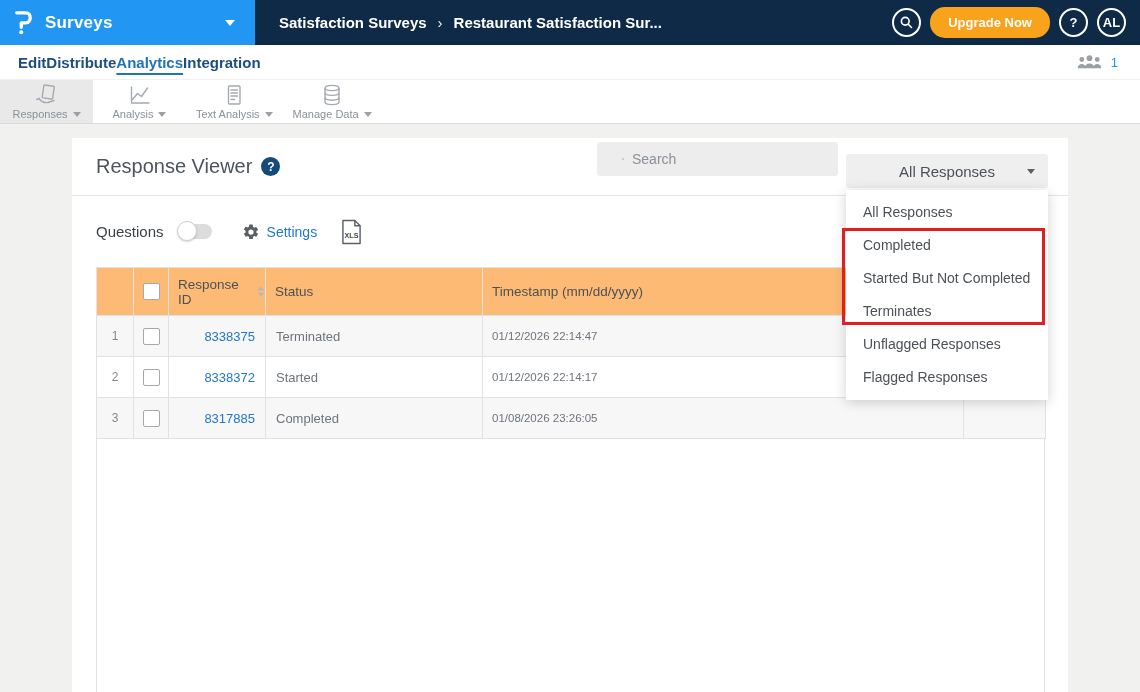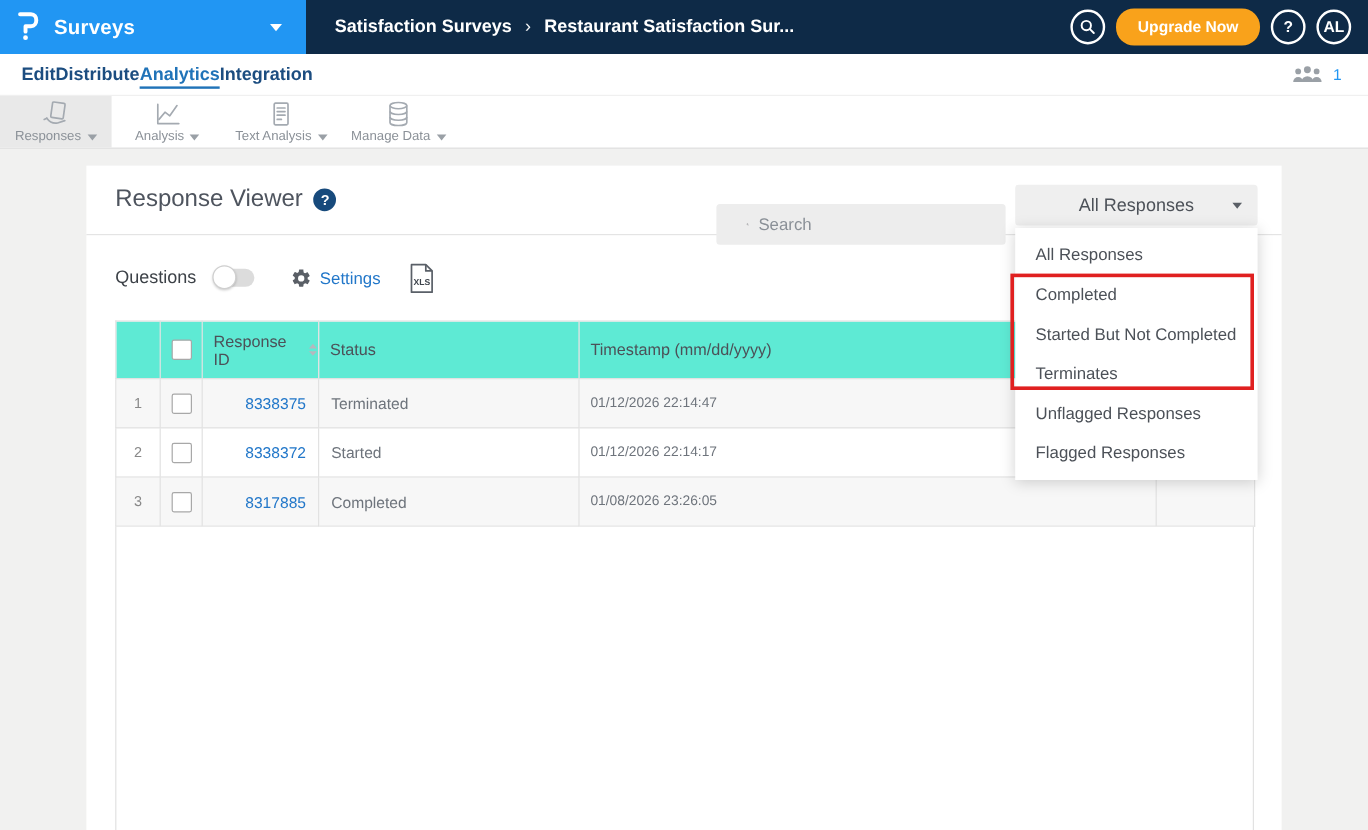--- a/index.html
+++ b/index.html
@@ -33,38 +33,38 @@
   .tb-label { display:flex; align-items:center; gap:5px; }
   .tb-label .caret { border-left-width:4px; border-right-width:4px; border-top-width:5px; border-top-color:#9aa0a6; }
   .tb-icon svg { display:block; }
 
   
   .main { height:568px; background:#f1f1f0; padding-top:14px; }
   .card { margin-left:72px; width:996px; height:554px; background:#fff; }
   .card-header { height:58px; position:relative; display:flex; align-items:center; padding-left:24px; border-bottom:1px solid #e4e4e4; }
   .title { font-size:20px; color:#4e545e; }
   .help-badge { margin-left:9px; width:19px; height:19px; border-radius:50%; background:#174a7c; color:#fff; font-size:12px; font-weight:bold; display:flex; align-items:center; justify-content:center; cursor:pointer; }
-  .search-box { position:absolute; left:525px; top:32px; width:241px; height:34px; background:#ededed; border-radius:3px; display:flex; align-items:center; padding:0 25px; gap:8px; }
+  .search-box { position:absolute; left:525px; top:4px; width:241px; height:34px; background:#ededed; border-radius:3px; display:flex; align-items:center; padding:0 25px; gap:8px; }
   .search-box input { flex:1; background:transparent; border:none; outline:none; font-family:"Liberation Sans",sans-serif; font-size:14px; color:#555; }
   .search-box input::placeholder { color:#8a9097; }
   .filter-btn { position:absolute; left:774px; top:16px; width:202px; height:34px; background:#efefef; border-radius:3px; display:flex; align-items:center; justify-content:center; font-size:15px; color:#4c5158; cursor:pointer; }
   .filter-btn .caret { position:absolute; right:13px; border-top-color:#5a5f66; border-left-width:4px; border-right-width:4px; border-top-width:5px; }
 
   .controls-row { height:71px; display:flex; align-items:center; padding-left:24px; }
   .q-label { font-size:15px; color:#3c4147; }
   .toggle { margin-left:14px; width:34px; height:15px; background:#dcdcdc; border-radius:8px; position:relative; display:inline-block; cursor:pointer; }
   .toggle .knob { position:absolute; left:-1px; top:-3px; width:20px; height:20px; background:#fff; border:1px solid #cfcfcf; border-radius:50%; box-shadow:0 1px 2px rgba(0,0,0,.18); }
   .settings-group { margin-left:30px; display:flex; align-items:center; gap:7px; cursor:pointer; }
   .settings-label { font-size:14px; color:#2277c9; }
   .xls-btn { margin-left:24px; cursor:pointer; display:flex;text-align:center; }
 
   
   table.responses { margin-left:24px; width:949px; border-collapse:collapse; table-layout:fixed; }
   .responses th, .responses td { border:1px solid #e2e2e2; }
-  .responses th { height:48px; background:#5eead4; font-weight:normal; font-size:13.5px; color:#4c5158; text-align:left; padding-left:9px; }
+  .responses th { height:48px; background:#fdba74; font-weight:normal; font-size:13.5px; color:#4c5158; text-align:left; padding-left:9px; }
   .responses td { height:41px; font-size:13px; }
   tr.odd td { background:#f7f7f7; }
   td.num { text-align:center; color:#888; font-size:12px; padding-left:0; }
   th.cb-cell, td.cb-cell { text-align:center; padding-left:0; }
   .cb { display:inline-block; width:17px; height:17px; background:#fff; border:1px solid #a8a8a8; border-radius:2px; vertical-align:middle; cursor:pointer; }
   td.rid { text-align:right; padding-right:10px; }
   td.rid a { color:#2277c9; text-decoration:none; cursor:pointer; }
   td.status { padding-left:10px; color:#6e747c; }
   td.ts { padding-left:9px; color:#6e747c; font-size:11.5px; }
   .rid-head { display:flex; align-items:center; gap:6px; }

